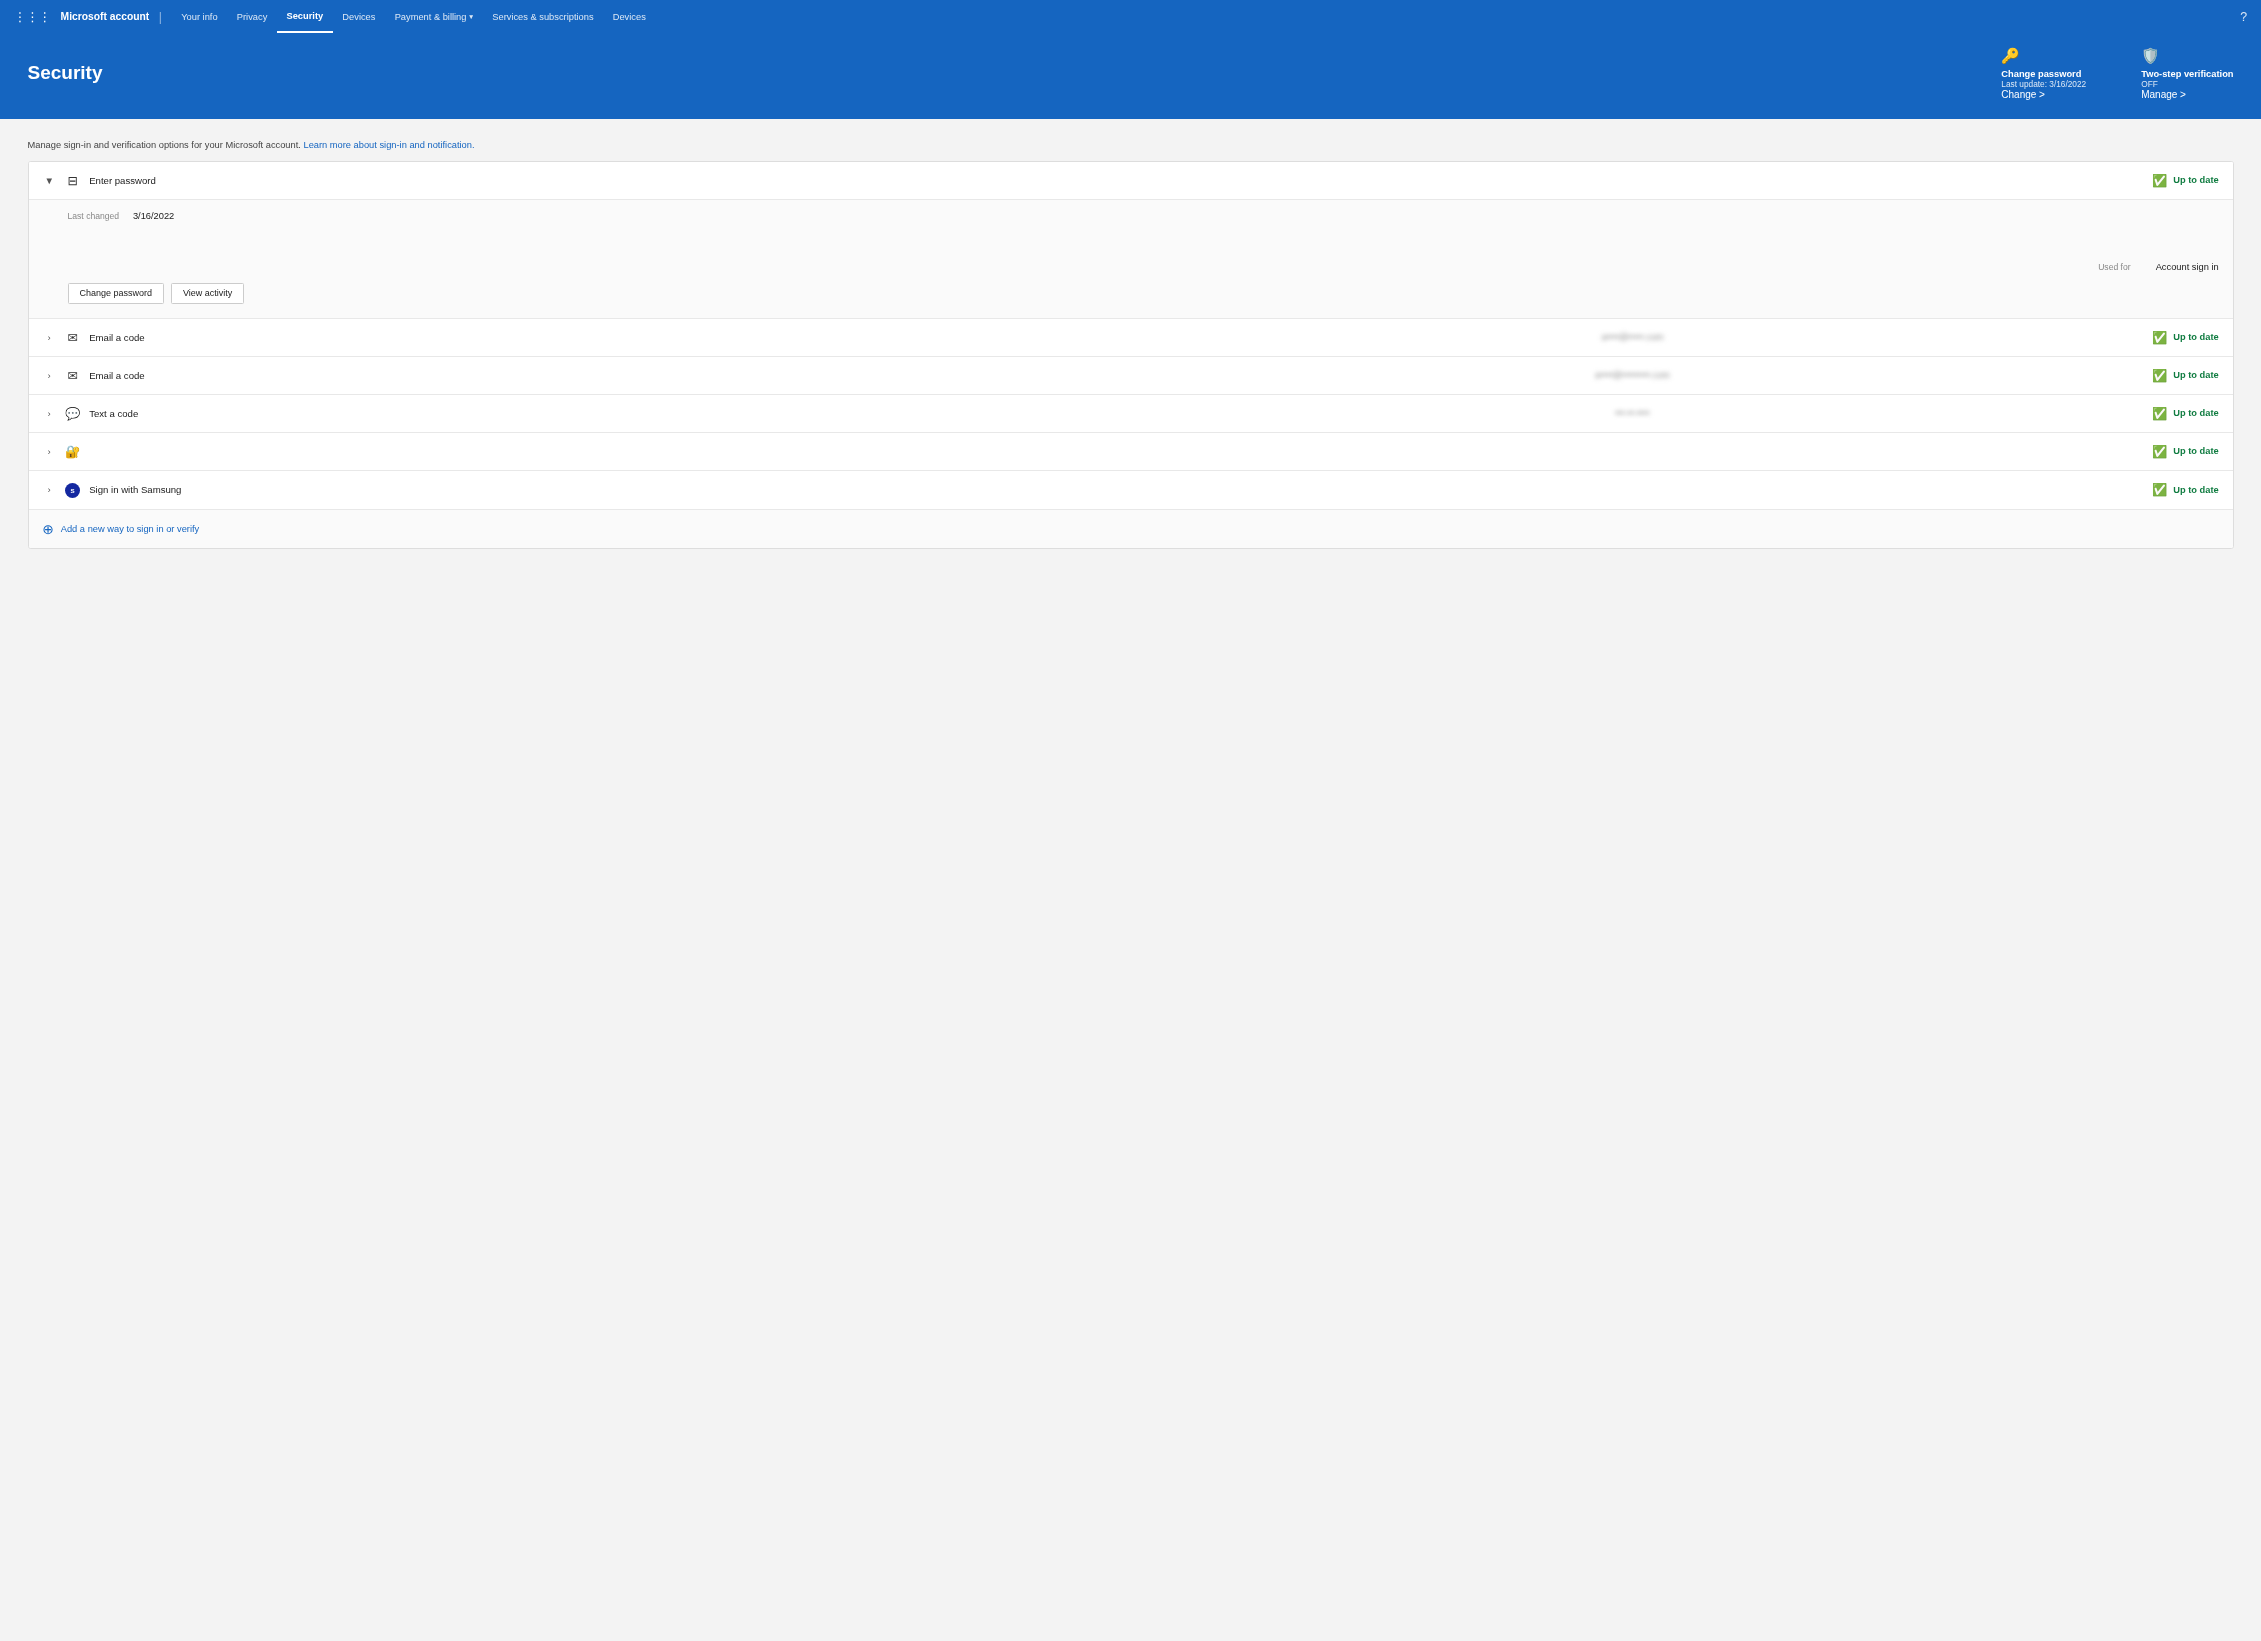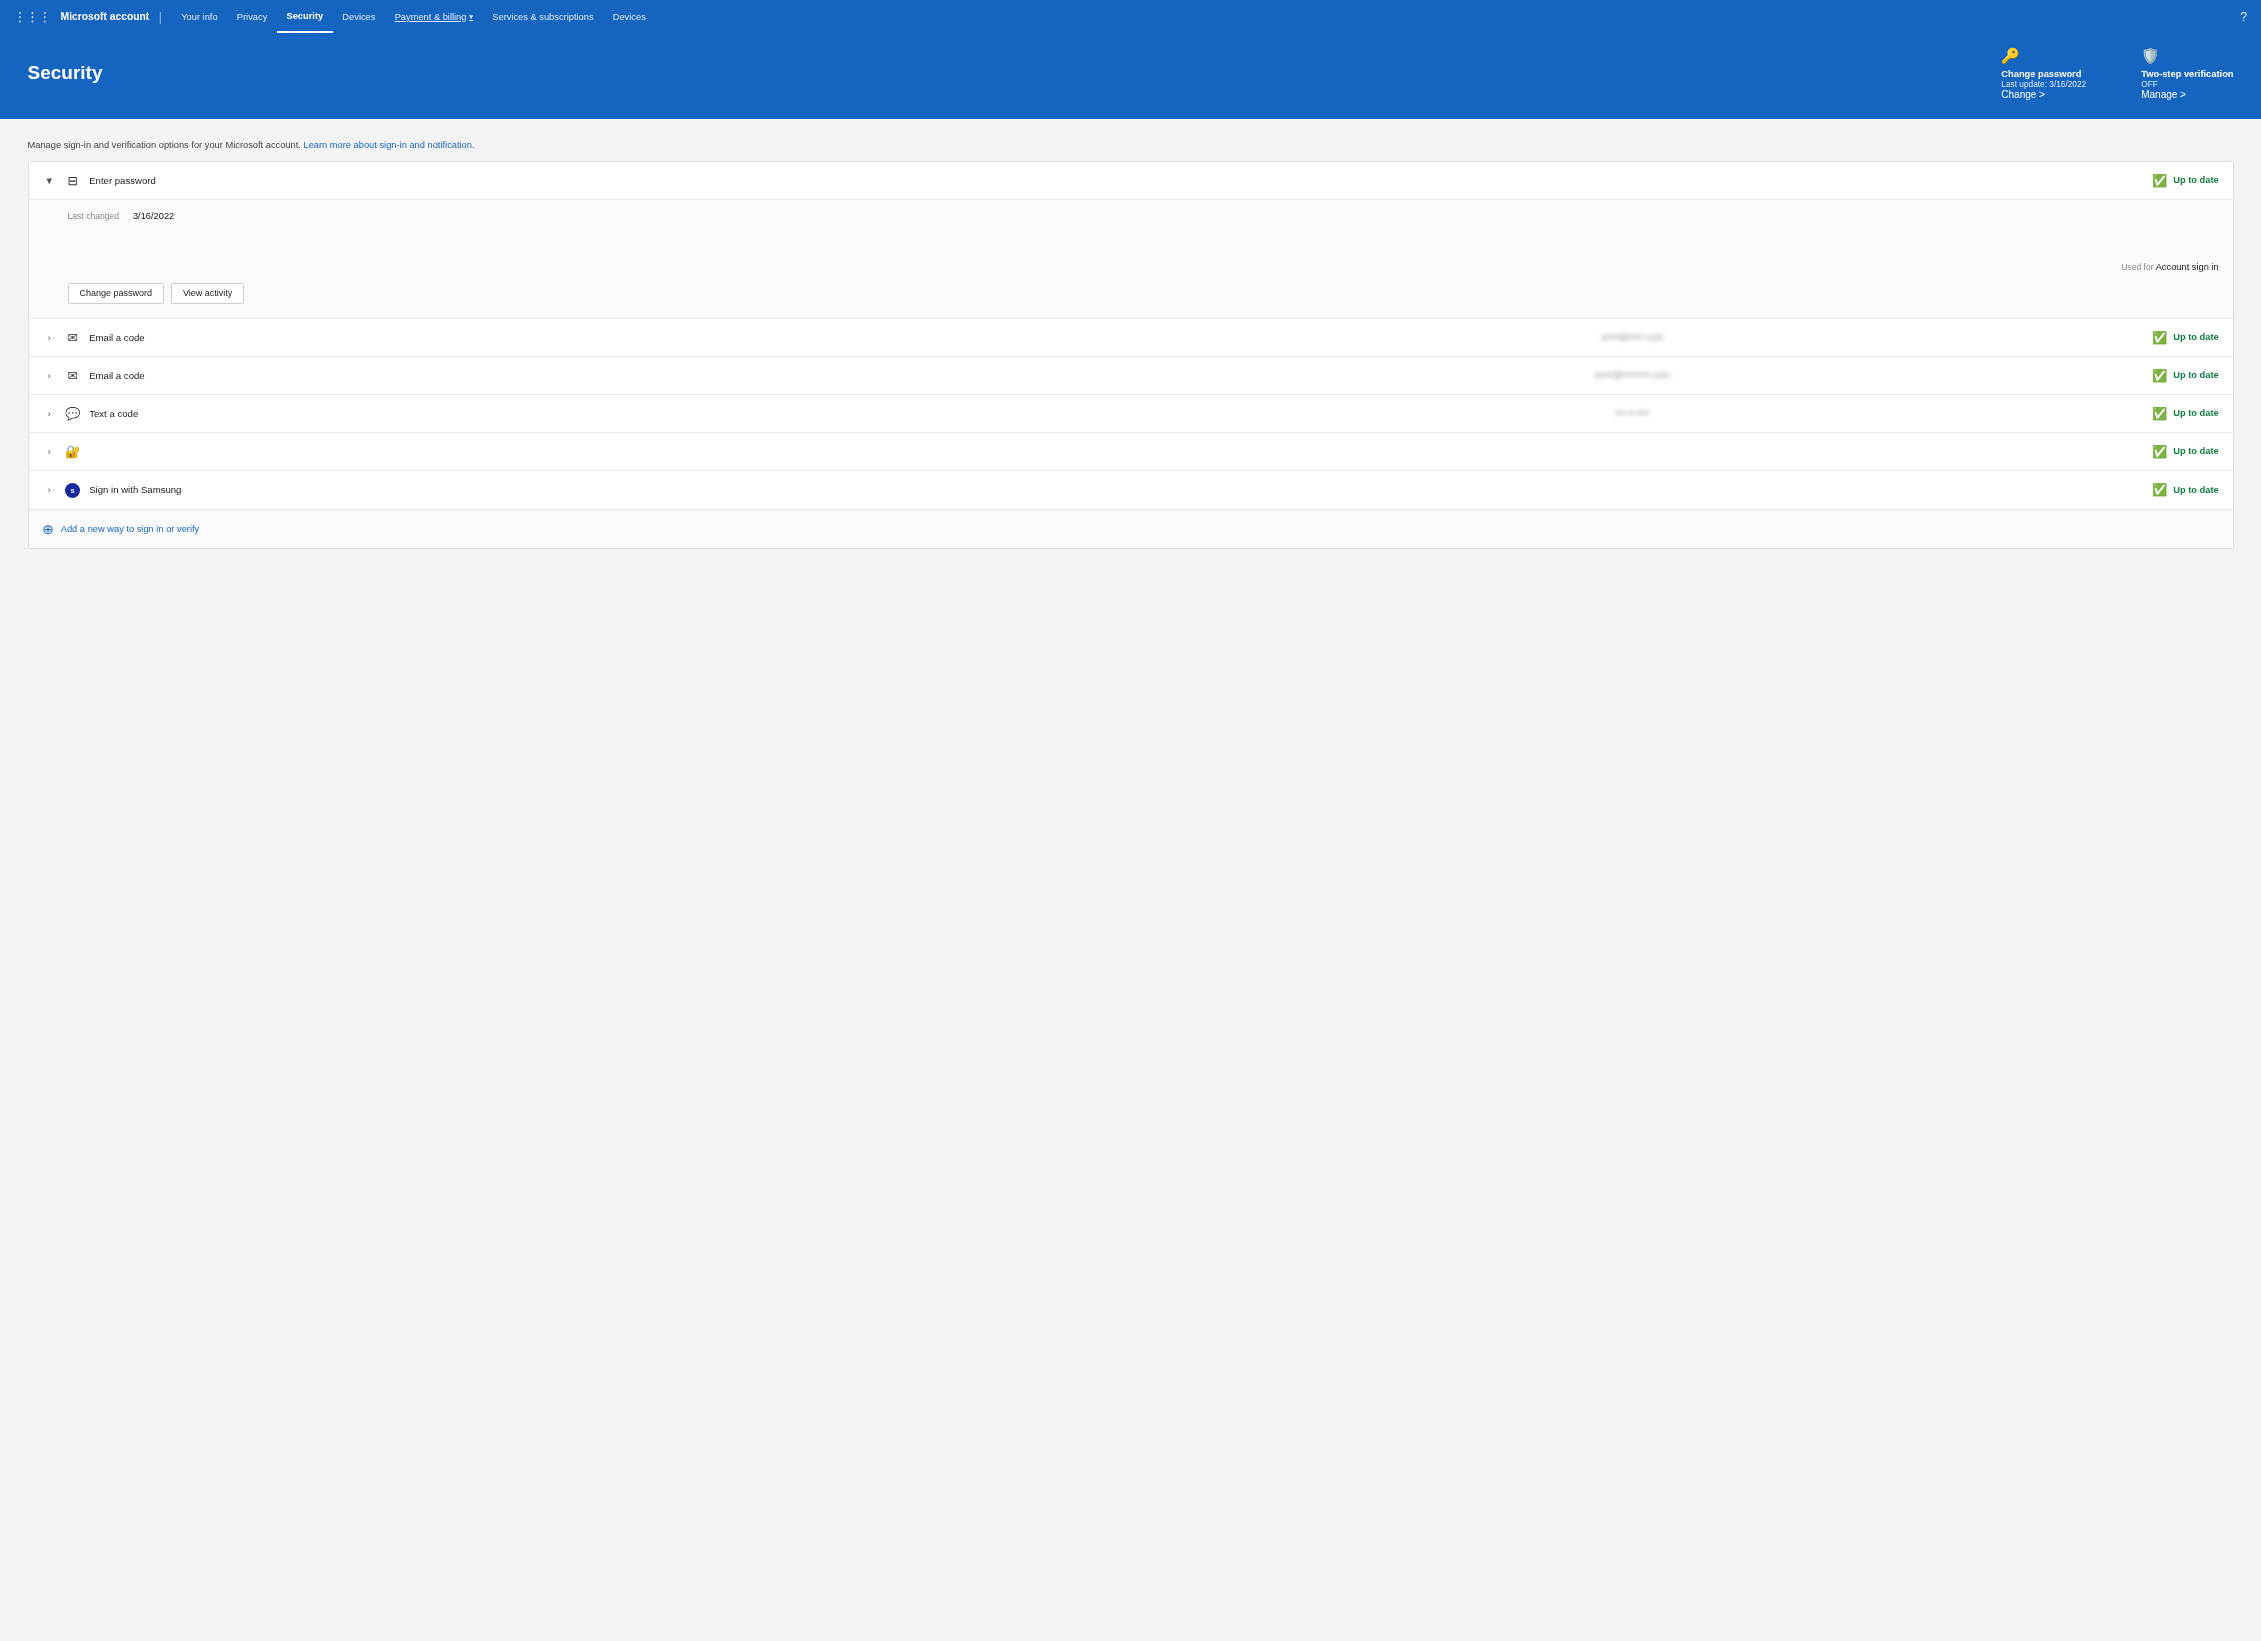--- a/index.html
+++ b/index.html
@@ -53,21 +53,20 @@
     .nav-help {
       color: rgba(255,255,255,0.85);
       font-size: 12.4px;
       cursor: pointer;
       margin-left: auto;
     }
     .nav-payment {
       display: flex;
       align-items: center;
       gap: 2.8px;
-      text-decoration: underline;
     }
     .nav-chevron { font-size: 7.6px; }
 
     
     .hero {
       background: #1565c0;
       padding: 13.8px 27.5px 19px 27.5px;
       display: flex;
       align-items: flex-start;
       gap: 0;
@@ -209,21 +208,21 @@
     .expanded-meta {
       display: flex;
       gap: 41px;
       margin-bottom: 11px;
       padding-top: 5.5px;
       flex-direction: column;
     }
     .meta-group { display: flex; gap: 13.8px; align-items: center; }
     .meta-label { font-size: 8.6px; color: #888; }
     .meta-value { font-size: 9.3px; color: #1a1a1a; }
-    .meta-used { display: flex; gap: 2px; margin-left: auto; align-items: flex-start; }
+    .meta-used { display: flex; gap: 25px; margin-left: auto; align-items: flex-start; }
     .expanded-actions { display: flex; gap: 6.9px; }
     .action-btn {
       padding: 4.8px 11px;
       border: 0.7px solid #ccc;
       background: #fff;
       font-size: 9px;
       color: #1a1a1a;
       cursor: pointer;
       border-radius: 1.4px;
     }

